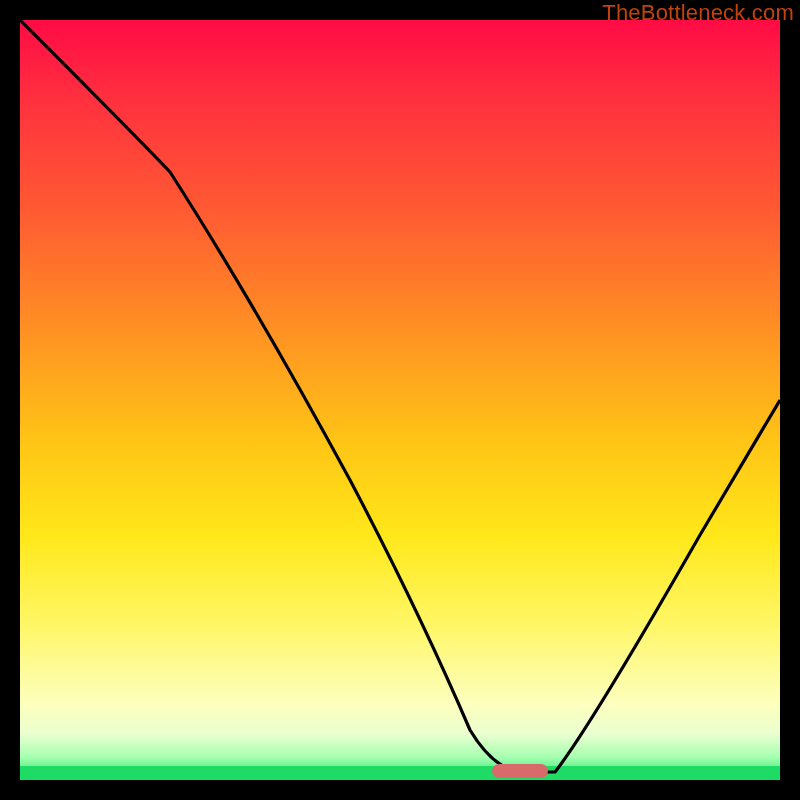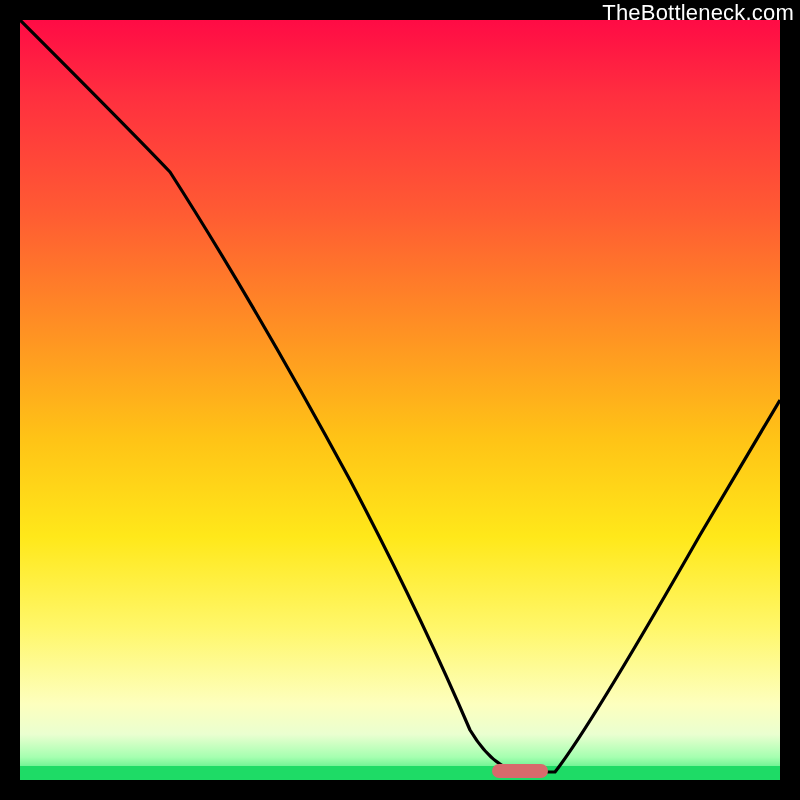--- a/index.html
+++ b/index.html
@@ -54,21 +54,21 @@
   .overlay-svg {
     position: absolute;
     inset: 0;
     width: 760px;
     height: 760px;
   }
   .watermark {
     position: absolute;
     top: 0;
     right: 6px;
-    color: #ffffff;
+    color: #c2410c;
     font-size: 22px;
     letter-spacing: 0.2px;
     user-select: none;
     font-weight: 500;
   }
 </style>
 </head>
 <body>
 
 <div class="frame">

